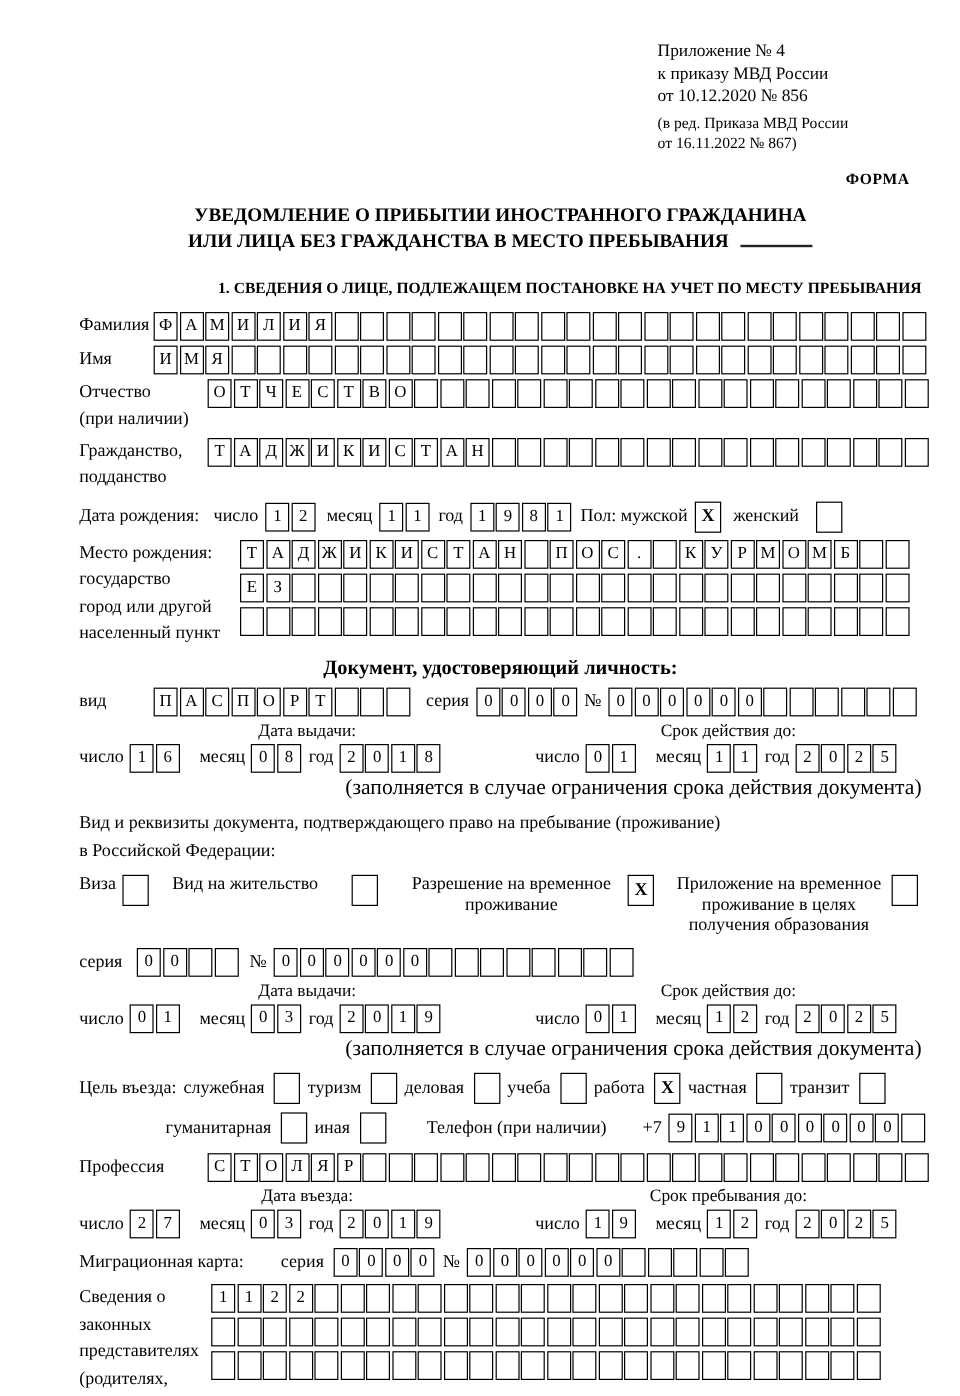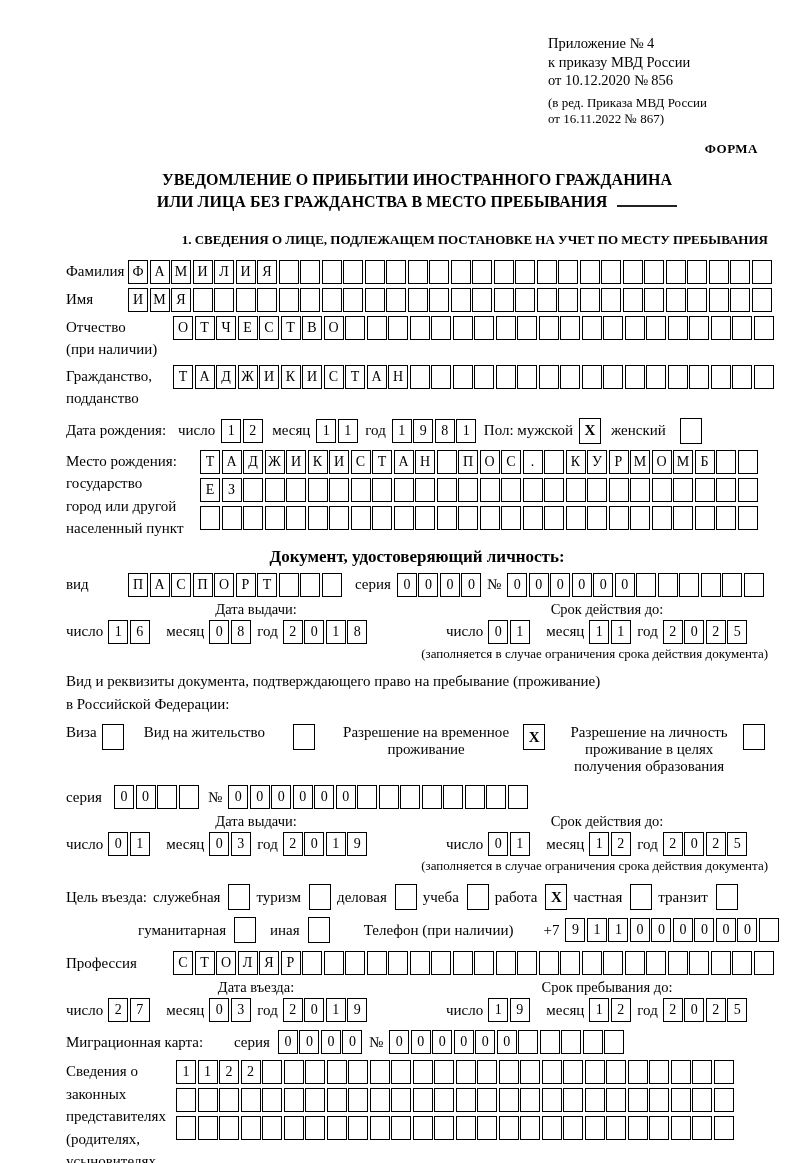--- a/index.html
+++ b/index.html
@@ -31,21 +31,21 @@
   .inlgrp .lbl { margin-right:1px; }
 
   .doc-heading { text-align:center; font-weight:bold; font-size:17px; margin:7px 0 6px 0; }
 
   .datepair { display:flex; margin-top:4px; }
   .dp { }
   .dp-left { width:380px; }
   .dp-right { flex:1; }
   .dp-head { text-align:center; font-size:14.5px; margin-bottom:2px; }
   .dp-row { display:flex; align-items:center; gap:5px; }
-  .note { text-align:right; font-size:13px; margin-top:2px; }
+  .note { text-align:right; font-size:18px; margin-top:2px; }
 
   .intro { font-size:15px; line-height:1.55; margin-top:8px; }
   .opts { display:flex; align-items:flex-start; margin-top:8px; }
   .opt { display:flex; align-items:flex-start; }
   .opt .olbl { font-size:15px; }
   .opt .olbl.c { text-align:center; }
   .opt .box { margin-left:8px; }
 
   .purline { display:flex; align-items:center; gap:6px; margin-top:10px; flex-wrap:nowrap; }
   .purline .lbl { font-size:15px; }
@@ -451,21 +451,21 @@
     </span>
     <span class="opt" style="margin-left:20px;">
       <span class="olbl">Вид на жительство</span>
       <span class="box" style="margin-left:28px;"></span>
     </span>
     <span class="opt" style="margin-left:22px;">
       <span class="olbl c" style="width:178px;">Разрешение на временное проживание</span>
       <span class="box">X</span>
     </span>
     <span class="opt" style="margin-left:18px;">
-      <span class="olbl c" style="width:172px;">Разрешение на личность проживание в целях получения образования</span>
+      <span class="olbl c" style="width:172px;">Приложение на временное проживание в целях получения образования</span>
       <span class="box"></span>
     </span>
   </div>
 
   <div class="row" style="margin-top:10px;">
     <span class="lbl" style="width:48px;">серия</span>
     <span class="cells">
         <span class="cell">0</span>
         <span class="cell">0</span>
         <span class="cell"></span>
@@ -567,21 +567,21 @@
     <span class="inlgrp">
         <span class="lbl">транзит</span>
         <span class="box"></span>
       </span>
   </div>
   <div class="purline" style="margin-left:72px; margin-top:7px;">
     <span class="inlgrp">
         <span class="lbl">гуманитарная</span>
         <span class="box"></span>
       </span>
-    <span class="inlgrp" style="margin-left:8px;">
+    <span class="inlgrp" style="">
         <span class="lbl">иная</span>
         <span class="box"></span>
       </span>
     <span class="lbl" style="margin-left:28px;text-align:right;">Телефон (при наличии)</span>
     <span class="lbl" style="margin-left:24px;">+7</span>
     <span class="cells">
         <span class="cell">9</span>
         <span class="cell">1</span>
         <span class="cell">1</span>
         <span class="cell">0</span>

